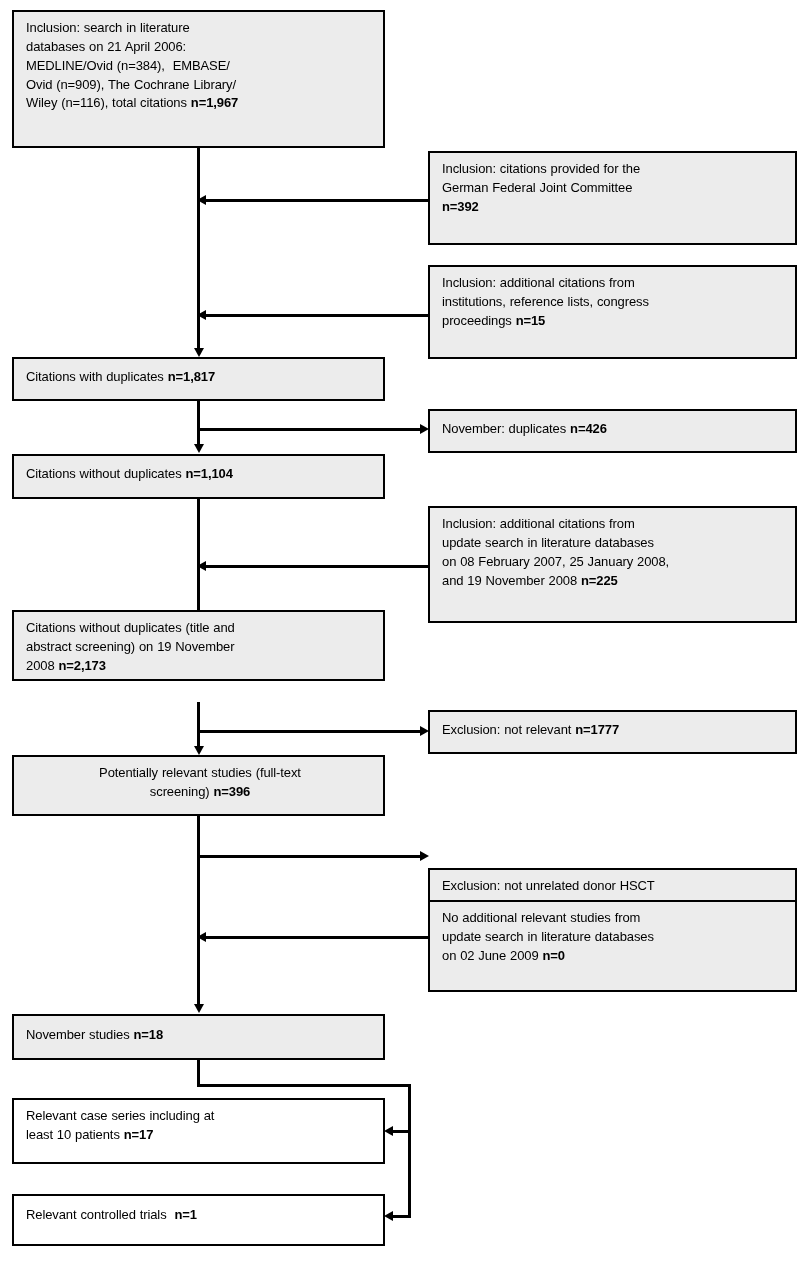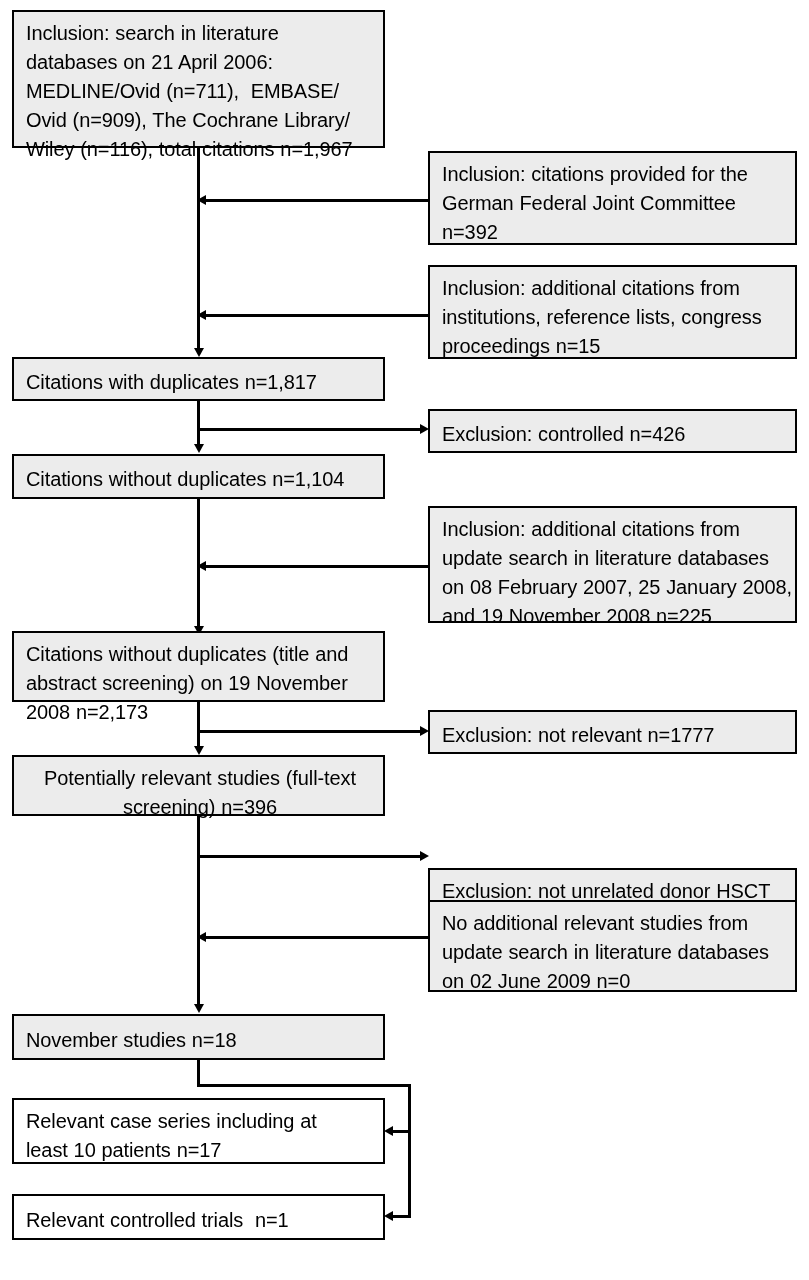--- a/index.html
+++ b/index.html
@@ -17,35 +17,35 @@
     height: 1280px;
     background: #ffffff;
     overflow: hidden;
   }
   .node {
     position: absolute;
     box-sizing: border-box;
     border: 2.5px solid #000000;
     background: #ececec;
     color: #000000;
-    font-size: 20px;
+    font-size: 13px;
     line-height: 1.45;
     padding: 7px 9px 6px 12px;
     letter-spacing: -0.1px;
     word-spacing: 0.4px;
   }
   .node.white {
     background: #ffffff;
   }
   .node .ln {
     display: block;
     white-space: pre;
   }
   .node b {
-    font-weight: normal;
+    font-weight: bold;
     margin-top: 32px;
   }
   
   .vline, .hline {
     position: absolute;
     background: #000000;
   }
   .vline { width: 2.5px; }
   .hline { height: 2.5px; }
   .arrow-down {
@@ -111,21 +111,21 @@
   <div class="hline" style="left:197px; top:1084px; width:214px;"></div>
   <div class="vline" style="left:408px; top:1084px; height:133px;"></div>
   <div class="hline" style="left:392px; top:1130px; width:19px;"></div>
   <div class="arrow-left" style="left:384px; top:1126px;"></div>
   <div class="hline" style="left:392px; top:1215px; width:19px;"></div>
   <div class="arrow-left" style="left:384px; top:1211px;"></div>
 
   <div class="node" style="left:12px; top:10px; width:373px; height:138px;">
     <span class="ln">Inclusion: search in literature</span>
     <span class="ln">databases on 21 April 2006:</span>
-    <span class="ln">MEDLINE/Ovid (n=711),  EMBASE/</span>
+    <span class="ln">MEDLINE/Ovid (n=384),  EMBASE/</span>
     <span class="ln">Ovid (n=909), The Cochrane Library/</span>
     <span class="ln"><span>Wiley (n=116), total citations </span><b>n=1,967</b></span>
   </div>
 
   <div class="node" style="left:428px; top:151px; width:369px; height:94px;">
     <span class="ln">Inclusion: citations provided for the</span>
     <span class="ln">German Federal Joint Committee</span>
     <span class="ln"><b>n=392</b></span>
   </div>
 
@@ -133,35 +133,35 @@
     <span class="ln">Inclusion: additional citations from</span>
     <span class="ln">institutions, reference lists, congress</span>
     <span class="ln"><span>proceedings </span><b>n=15</b></span>
   </div>
 
   <div class="node" style="left:12px; top:357px; width:373px; height:44px; padding-top:9px;">
     <span class="ln"><span>Citations with duplicates </span><b>n=1,817</b></span>
   </div>
 
   <div class="node" style="left:428px; top:409px; width:369px; height:44px; padding-top:9px;">
-    <span class="ln"><span>Exclusion: controlled </span><b>n=426</b></span>
+    <span class="ln"><span>November: duplicates </span><b>n=426</b></span>
   </div>
 
   <div class="node" style="left:12px; top:454px; width:373px; height:45px; padding-top:9px;">
     <span class="ln"><span>Citations without duplicates </span><b>n=1,104</b></span>
   </div>
 
   <div class="node" style="left:428px; top:506px; width:369px; height:117px;">
     <span class="ln">Inclusion: additional citations from</span>
     <span class="ln">update search in literature databases</span>
     <span class="ln">on 08 February 2007, 25 January 2008,</span>
     <span class="ln"><span>and 19 November 2008 </span><b>n=225</b></span>
   </div>
 
-  <div class="node" style="left:12px; top:631px; width:373px; height:71px;">
+  <div class="node" style="left:12px; top:610px; width:373px; height:71px;">
     <span class="ln">Citations without duplicates (title and</span>
     <span class="ln">abstract screening) on 19 November</span>
     <span class="ln"><span>2008 </span><b>n=2,173</b></span>
   </div>
 
   <div class="node" style="left:428px; top:710px; width:369px; height:44px; padding-top:9px;">
     <span class="ln"><span>Exclusion: not relevant </span><b>n=1777</b></span>
   </div>
 
   <div class="node" style="left:12px; top:755px; width:373px; height:61px;text-align:center;">
@@ -182,17 +182,17 @@
 
   <div class="node" style="left:12px; top:1014px; width:373px; height:46px; padding-top:10px;">
     <span class="ln"><span>November studies </span><b>n=18</b></span>
   </div>
 
   <div class="node white" style="left:12px; top:1098px; width:373px; height:66px;">
     <span class="ln">Relevant case series including at</span>
     <span class="ln"><span>least 10 patients </span><b>n=17</b></span>
   </div>
 
-  <div class="node white" style="left:12px; top:1194px; width:373px; height:46px; padding-top:10px;">
+  <div class="node white" style="left:12px; top:1194px; width:373px; height:52px; padding-top:10px;">
     <span class="ln"><span>Relevant controlled trials  </span><b>n=1</b></span>
   </div>
 
 </div>
 
 </body></html>

